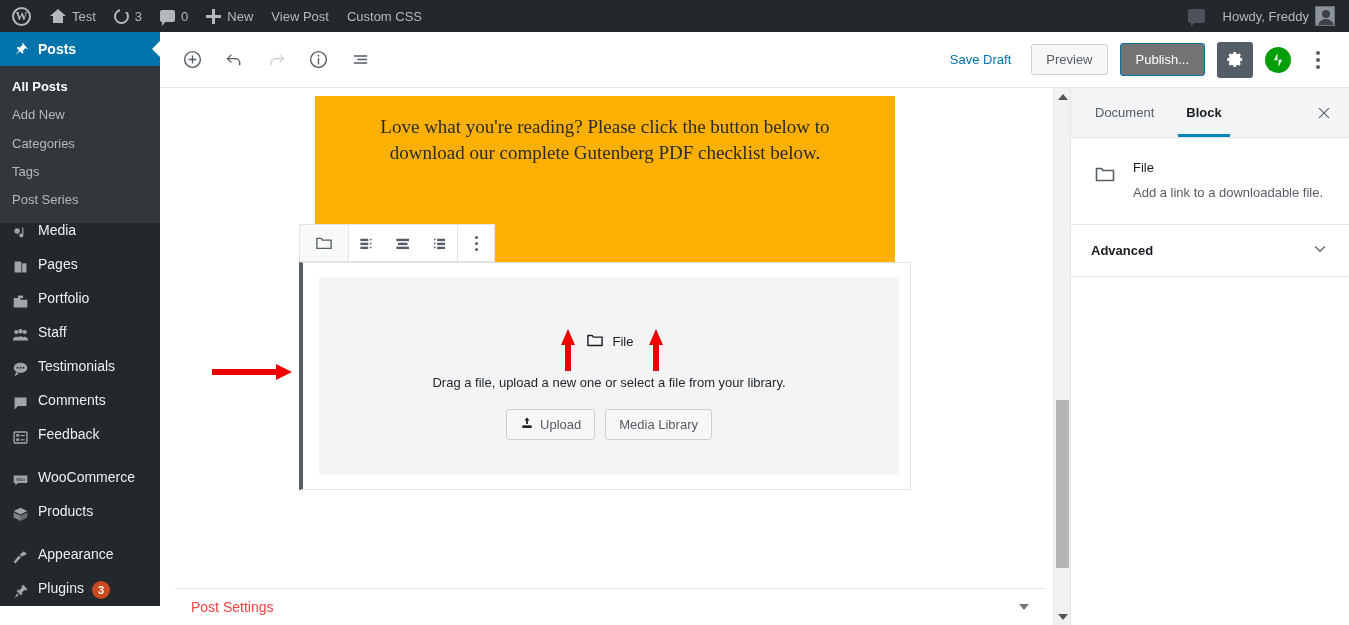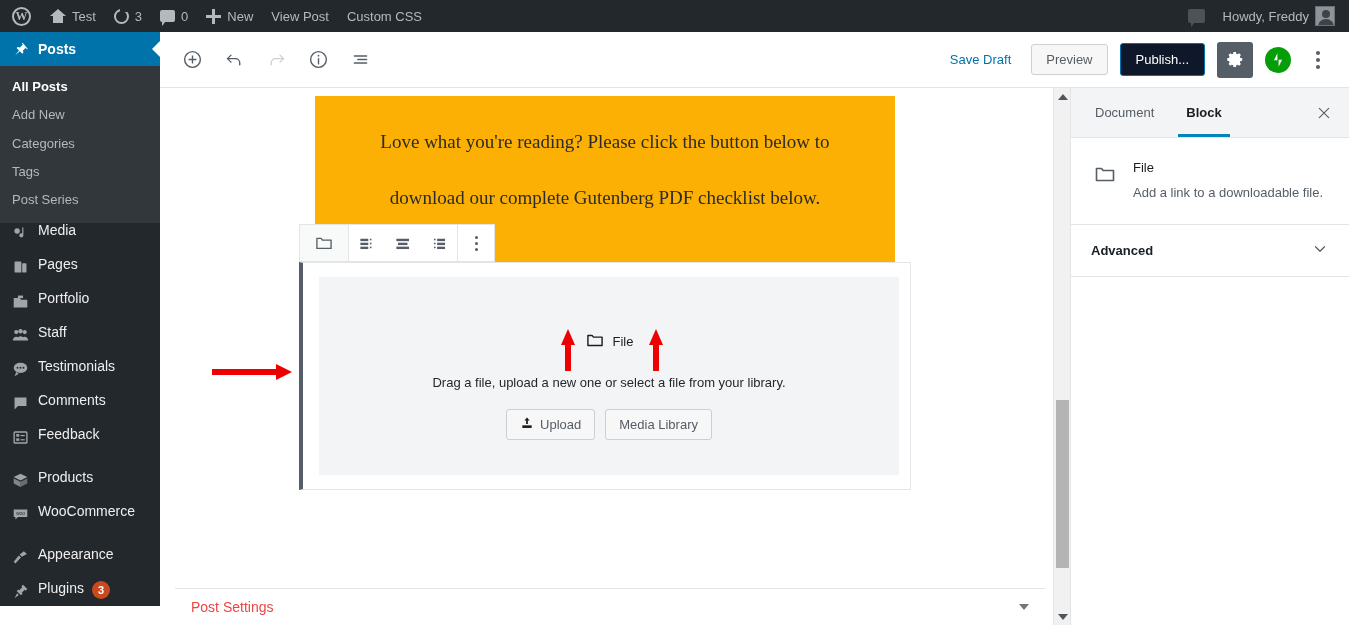--- a/index.html
+++ b/index.html
@@ -146,21 +146,21 @@
   .tb-right {
     margin-left: auto; display: flex; align-items: center;
     gap: 12px; padding-right: 16px;
   }
   .save-draft { color: #0073aa; font-size: 13px; padding: 4px 8px; }
   .btn-preview {
     font-size: 13px; color: #555d66; background: #f7f7f7;
     border: 1px solid #ccd0d4; border-radius: 3px; padding: 7px 14px;
   }
   .btn-publish {
-    font-size: 13px; color: #fff; background: #0f172a;
+    font-size: 13px; color: #fff; background: #737373;
     border: 1px solid #0073aa; border-radius: 3px; padding: 8px 15px;
     font-weight: 400;
   }
   .btn-gear {
     width: 36px; height: 36px; background: #555d66; border-radius: 3px;
     display: flex; align-items: center; justify-content: center;
   }
   .jetpack {
     width: 26px; height: 26px; border-radius: 50%; background: #069e08;
     display: flex; align-items: center; justify-content: center;
@@ -173,21 +173,21 @@
 
   
   #canvas {
     position: absolute; top: 88px; left: 160px;
     width: 911px; height: 537px; background: #fff; overflow: hidden;
   }
   #banner {
     position: absolute; left: 155px; top: 8px; width: 580px; height: 179px;
     background: #FBB003;
     font-family: "Liberation Serif", serif; font-size: 19px; color: #2b2b2b;
-    text-align: center; line-height: 56px; padding: 18px 32px 0;
+    text-align: center; line-height: 26px; padding: 18px 32px 0;
   }
   #blocktoolbar {
     position: absolute; left: 139px; top: 136px; width: 196px; height: 38px;
     background: #fff; border: 1px solid #e2e4e7;
     display: flex; align-items: stretch; z-index: 5;
   }
   .bt-cell {
     width: 38px; display: flex; align-items: center; justify-content: center;
   }
   .bt-folder { width: 52px; background: #f8f9f9; border-right: 1px solid #e2e4e7; }
@@ -443,35 +443,35 @@
             <rect x="10" y="7" width="5" height="1.4"></rect>
             <rect x="10" y="12" width="5" height="1.4"></rect>
           </svg>
       </span>
       <span class="mi-label">Feedback</span>
     </div>
     <div class="menu-sep"></div>
     <div class="mi">
       <span class="mi-icon">
         <svg width="17" height="17" viewBox="0 0 20 20">
+            <path d="M2 4h16v9H7l-3 3v-3H2z"></path>
+            <text x="10" y="11" font-size="5.5" text-anchor="middle" fill="#23282d" font-family="Liberation Sans">woo</text>
+          </svg>
+      </span>
+      <span class="mi-label">WooCommerce</span>
+    </div>
+    <div class="mi">
+      <span class="mi-icon">
+        <svg width="17" height="17" viewBox="0 0 20 20">
             <path d="M10 2l8 4-8 4-8-4z"></path>
             <path d="M2 7.5l8 4v6l-8-4z" opacity=".75"></path>
             <path d="M18 7.5l-8 4v6l8-4z" opacity=".55"></path>
           </svg>
       </span>
       <span class="mi-label">Products</span>
-    </div>
-    <div class="mi">
-      <span class="mi-icon">
-        <svg width="17" height="17" viewBox="0 0 20 20">
-            <path d="M2 4h16v9H7l-3 3v-3H2z"></path>
-            <text x="10" y="11" font-size="5.5" text-anchor="middle" fill="#23282d" font-family="Liberation Sans">woo</text>
-          </svg>
-      </span>
-      <span class="mi-label">WooCommerce</span>
     </div>
     <div class="menu-sep"></div>
     <div class="mi">
       <span class="mi-icon">
         <svg width="17" height="17" viewBox="0 0 20 20">
             <path d="M14 2.5l3.5 3.5-6 3-2.5-2.5z"></path>
             <path d="M8 7.5L10.5 10 4 17l-2-2z"></path>
           </svg>
       </span>
       <span class="mi-label">Appearance</span>

